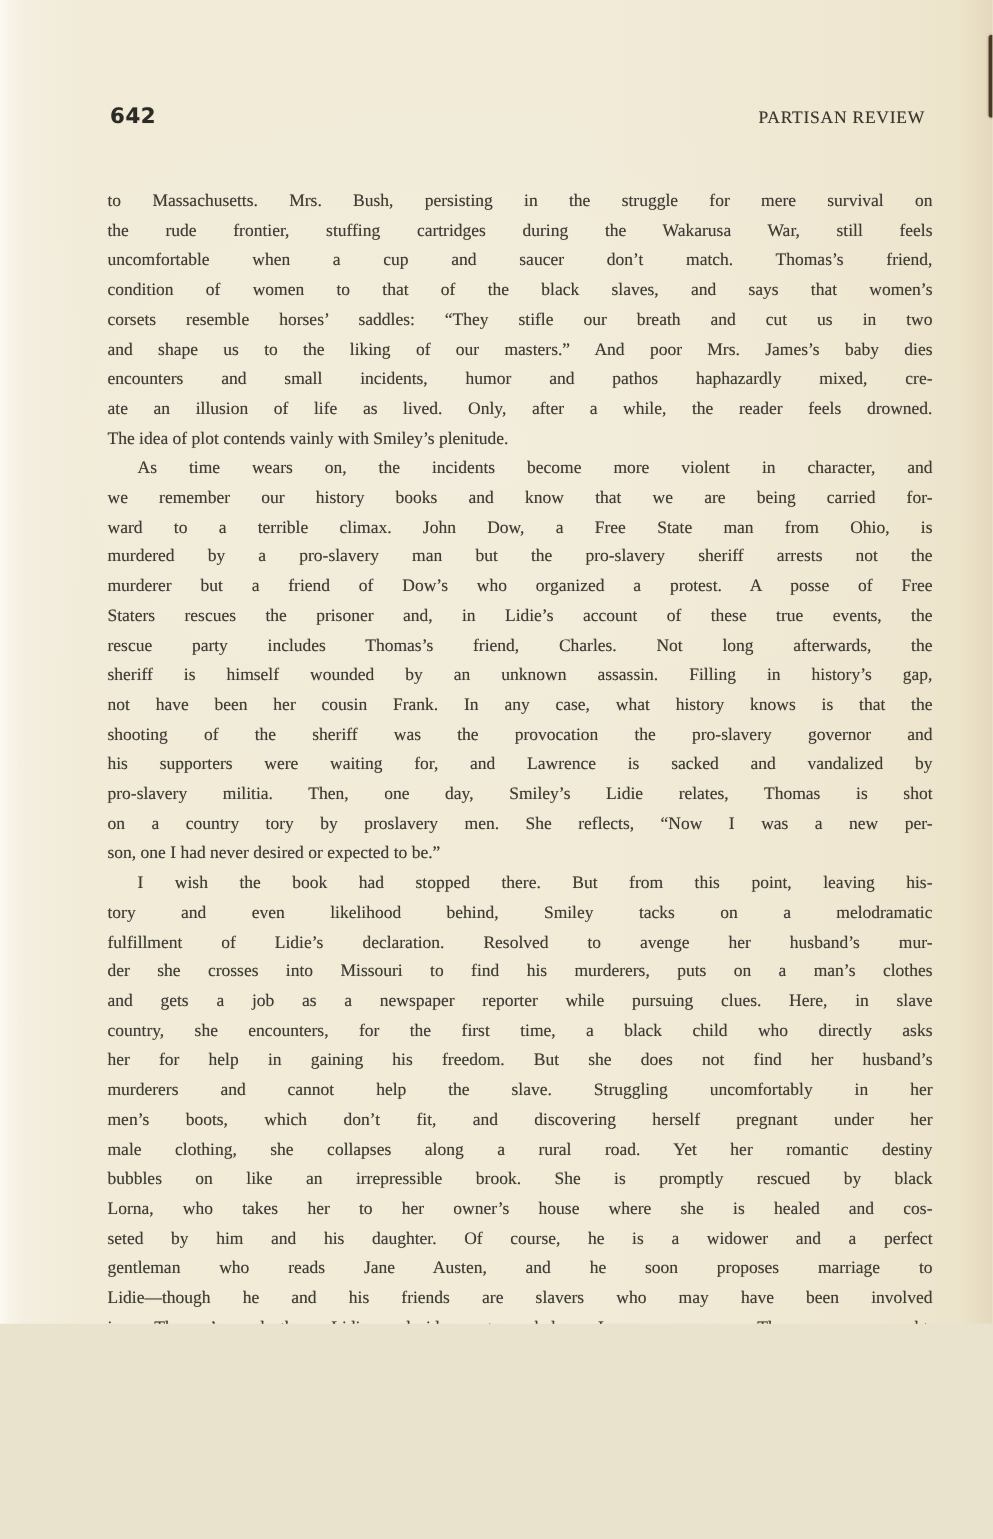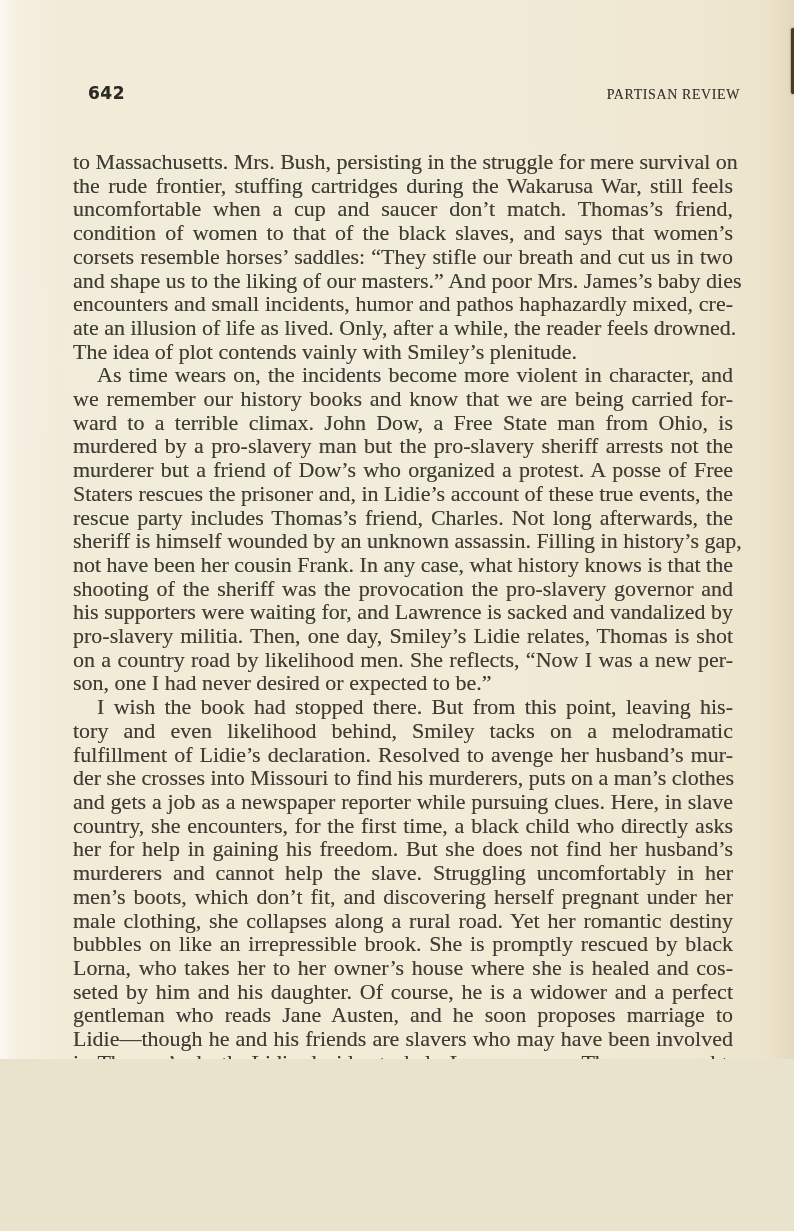--- a/index.html
+++ b/index.html
@@ -38,22 +38,22 @@
     font-family: "DejaVu Sans", "Liberation Sans", sans-serif;
     font-weight: bold; font-size: 17px; color: #2d2b26;
     letter-spacing: 0.5px;
     text-shadow: 0 0 0.6px rgba(45,43,38,0.5);
   }
   .journal-title {
     font-size: 14px; color: #3a372f; letter-spacing: 0.6px;
     text-shadow: 0 0 0.6px rgba(58,55,47,0.45);
   }
   .body-text {
-    position: absolute; left: 73px; top: 150px; width: 660px;
-    font-size: 22px; line-height: 23.7px; color: #3f3c34;
+    position: absolute; left: 86px; top: 150px; width: 660px;
+    font-size: 14px; line-height: 23.7px; color: #3f3c34;
     text-shadow: 0 0 0.6px rgba(63,60,52,0.5);
   }
   .paragraph { margin: 0; }
   .line {
     white-space: nowrap;
     text-align: justify;
     text-align-last: justify;
   }
   .line.no-stretch { text-align-last: left; }
   .line.indent { padding-left: 24px; }
@@ -90,21 +90,21 @@
         <div class="line">ward to a terrible climax. John Dow, a Free State man from Ohio, is</div>
         <div class="line">murdered by a pro-slavery man but the pro-slavery sheriff arrests not the</div>
         <div class="line">murderer but a friend of Dow’s who organized a protest. A posse of Free</div>
         <div class="line">Staters rescues the prisoner and, in Lidie’s account of these true events, the</div>
         <div class="line">rescue party includes Thomas’s friend, Charles. Not long afterwards, the</div>
         <div class="line">sheriff is himself wounded by an unknown assassin. Filling in history’s gap,</div>
         <div class="line">not have been her cousin Frank. In any case, what history knows is that the</div>
         <div class="line">shooting of the sheriff was the provocation the pro-slavery governor and</div>
         <div class="line">his supporters were waiting for, and Lawrence is sacked and vandalized by</div>
         <div class="line">pro-slavery militia. Then, one day, Smiley’s Lidie relates, Thomas is shot</div>
-        <div class="line">on a country road by likelihood men. She reflects, “Now I was a new per-</div>
+        <div class="line">on a country tory by proslavery men. She reflects, “Now I was a new per-</div>
         <div class="line no-stretch">son, one I had never desired or expected to be.”</div>
       </div>
       <div class="paragraph">
         <div class="line indent">I wish the book had stopped there. But from this point, leaving his-</div>
         <div class="line">tory and even likelihood behind, Smiley tacks on a melodramatic</div>
         <div class="line">fulfillment of Lidie’s declaration. Resolved to avenge her husband’s mur-</div>
         <div class="line">der she crosses into Missouri to find his murderers, puts on a man’s clothes</div>
         <div class="line">and gets a job as a newspaper reporter while pursuing clues. Here, in slave</div>
         <div class="line">country, she encounters, for the first time, a black child who directly asks</div>
         <div class="line">her for help in gaining his freedom. But she does not find her husband’s</div>

